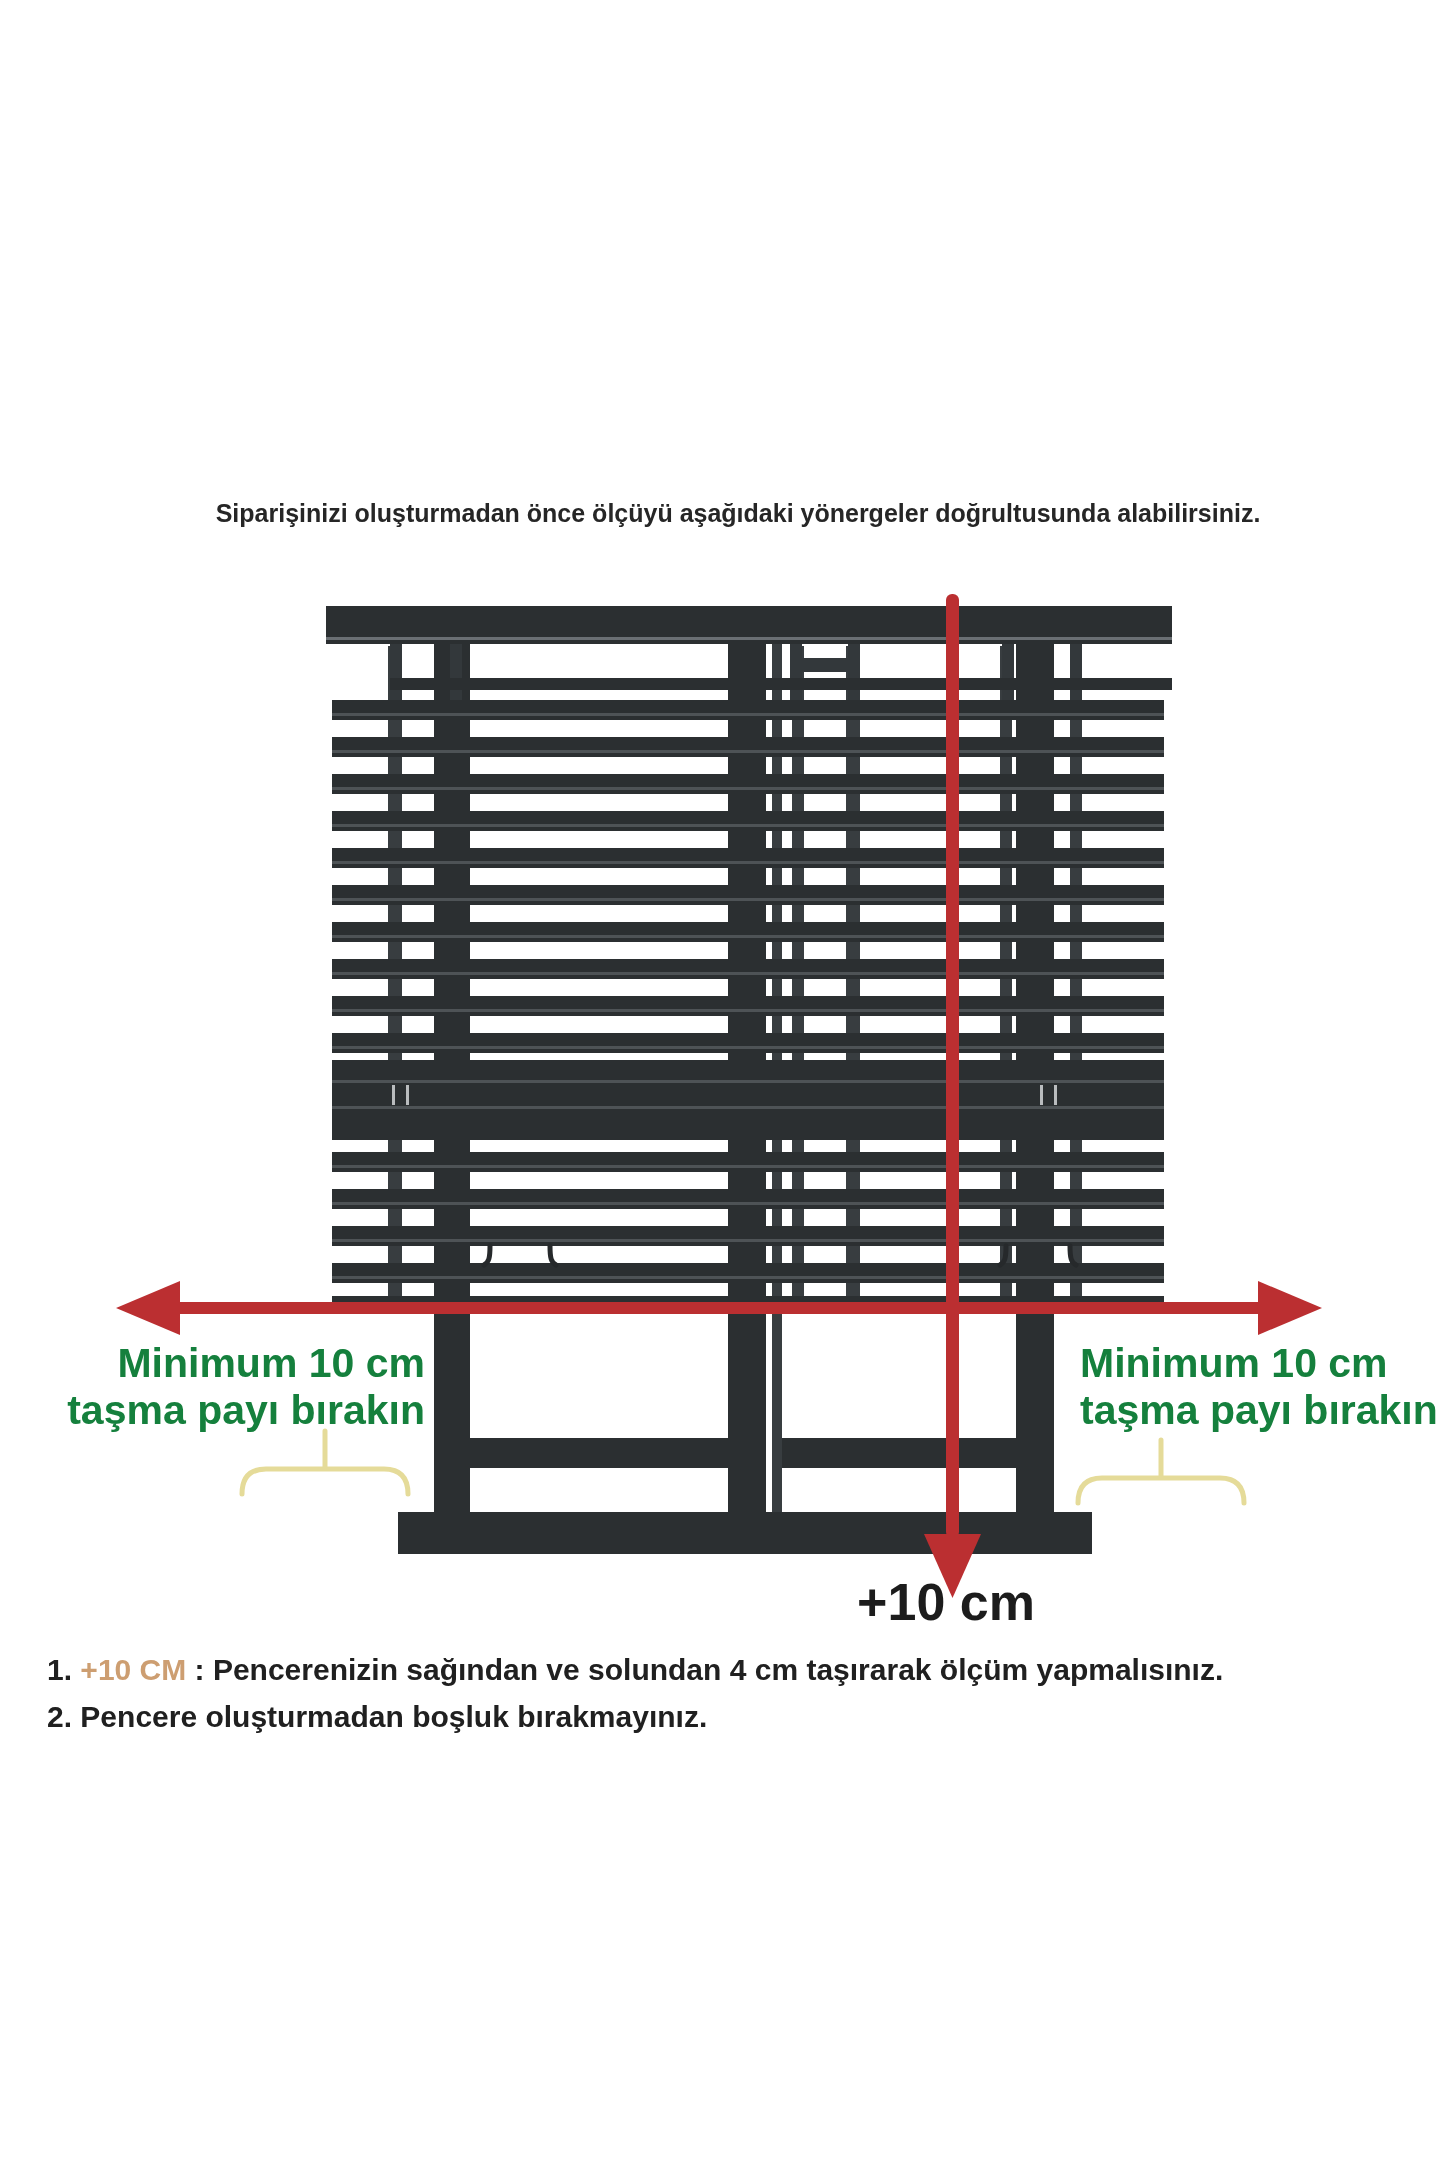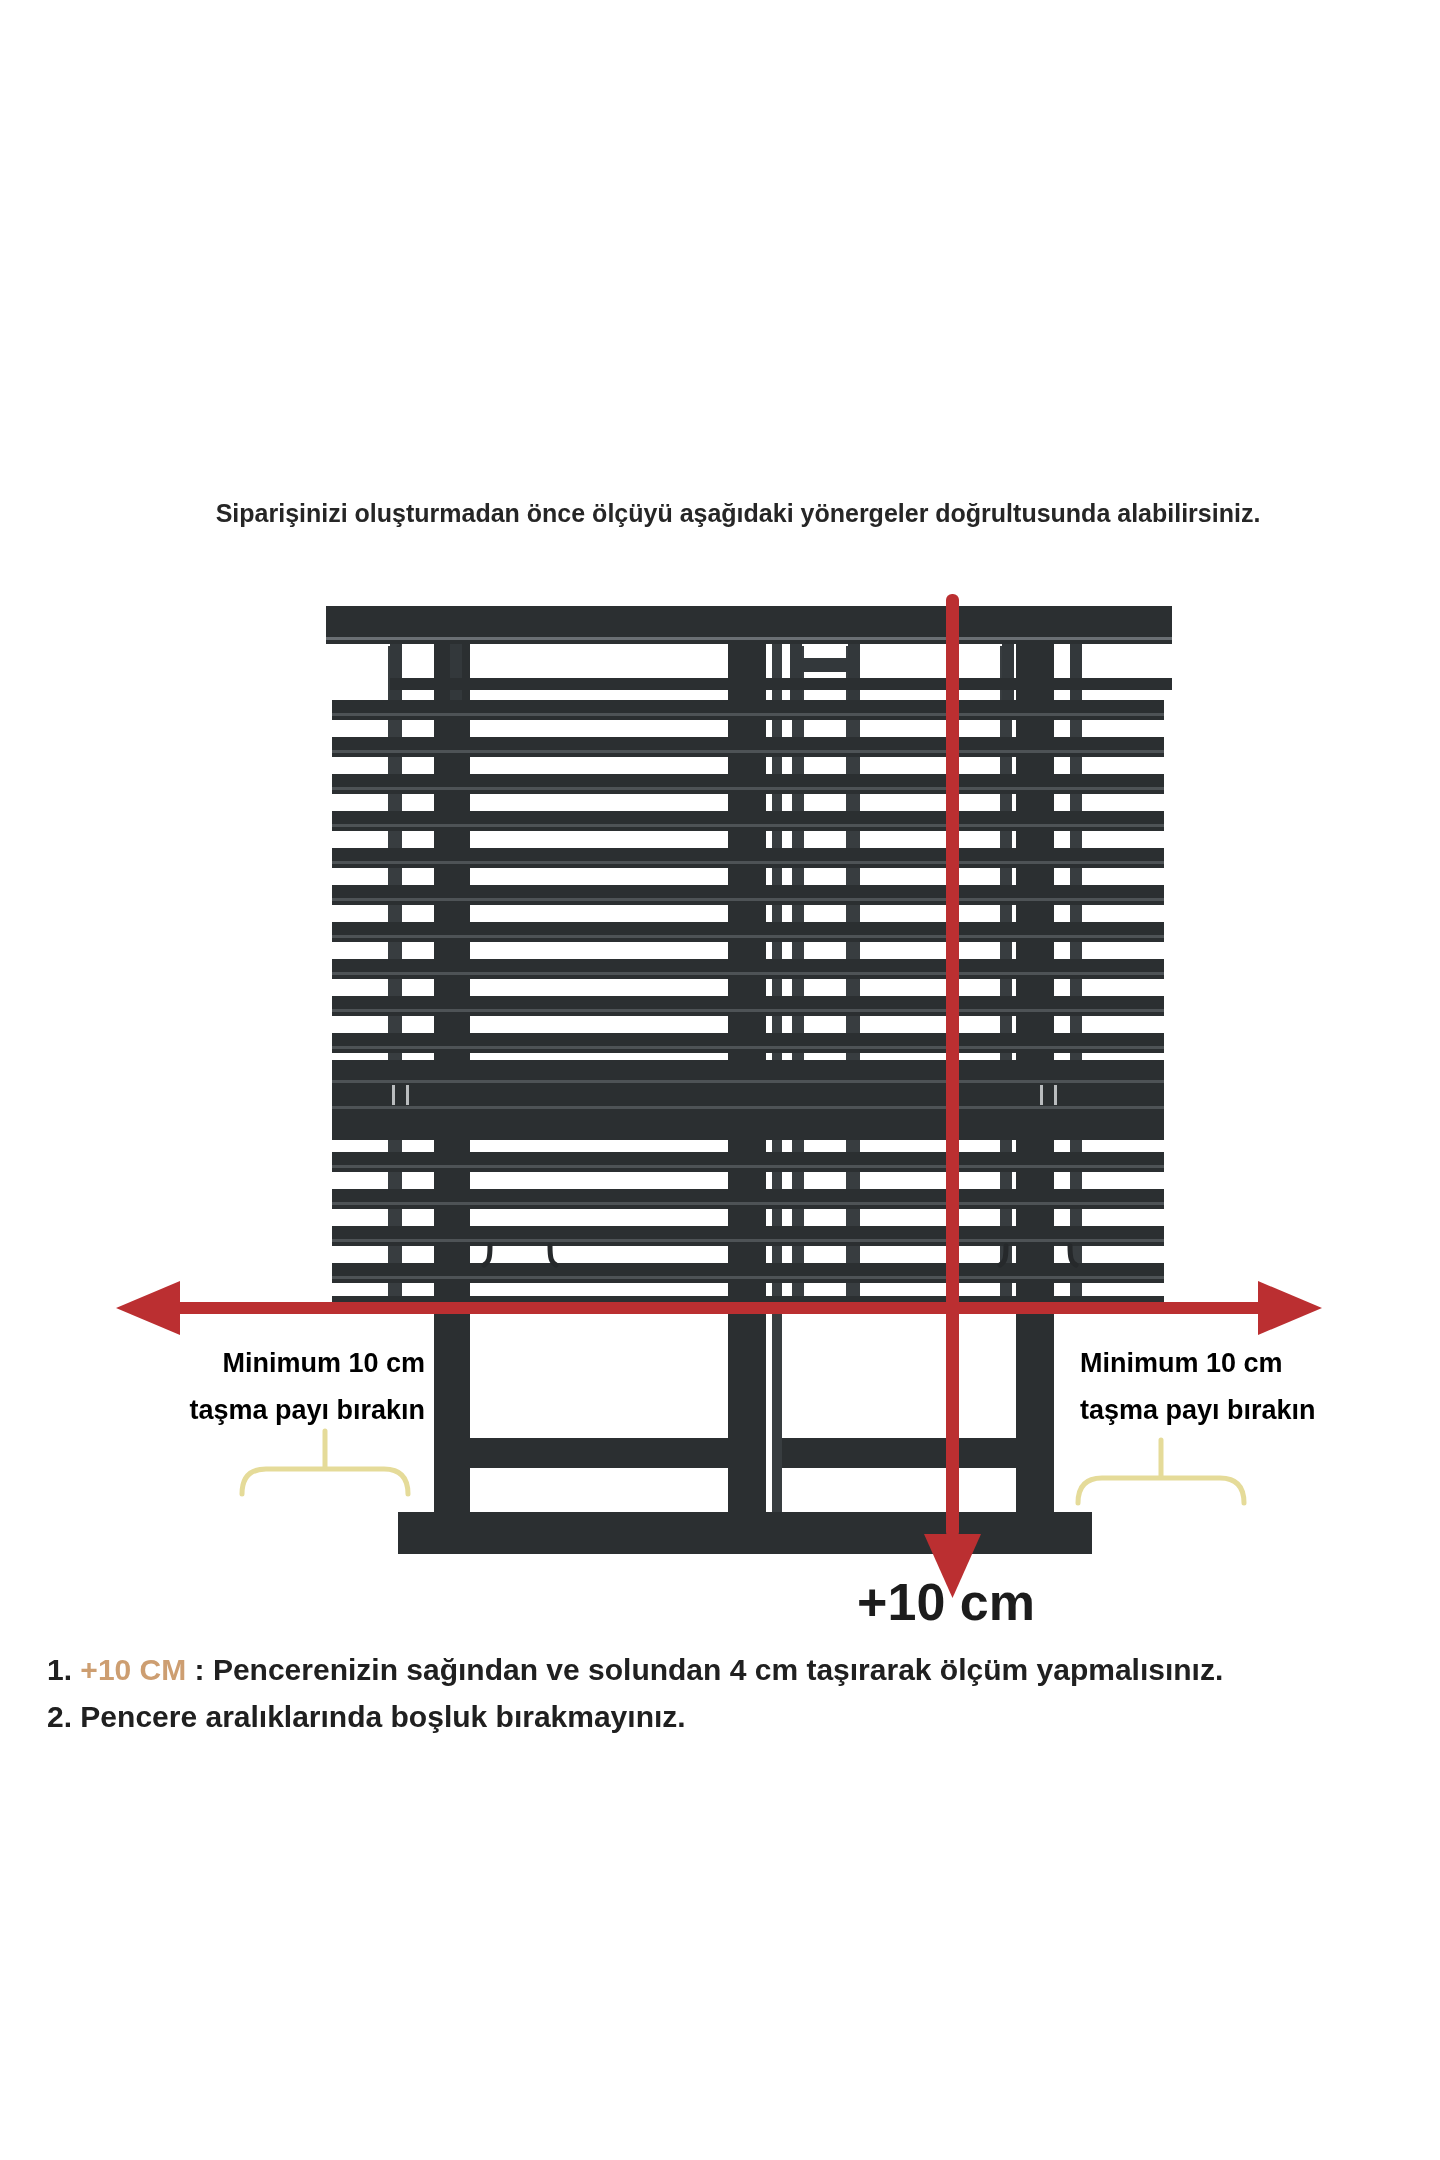--- a/index.html
+++ b/index.html
@@ -23,22 +23,22 @@
   .subtitle {
     position: absolute;
     left: 738px; top: 499px;
     transform: translateX(-50%);
     font-size: 25px; font-weight: 700;
     white-space: nowrap; color: #262626;
   }
   .diagram-svg { position: absolute; left: 0; top: 0; width: 1440px; height: 2160px; }
   .side-label {
     position: absolute; top: 1340px;
-    font-size: 27px; font-weight: 700; line-height: 47px;
-    color: #000000; white-space: nowrap;
+    font-size: 41px; font-weight: 700; line-height: 47px;
+    color: #15803d; white-space: nowrap;
   }
   .side-label.left  { left: 0; width: 425px; text-align: right; }
   .side-label.right { left: 1080px; text-align: left; }
   .plus10-label {
     position: absolute; left: 946px; top: 1572px;
     transform: translateX(-50%);
     font-size: 52px; font-weight: 700; color: #1c1c1c;
     white-space: nowrap;
   }
   .instructions {
@@ -156,16 +156,16 @@
 
   <div class="side-label right">
     <div>Minimum 10 cm</div>
     <div>taşma payı bırakın</div>
   </div>
 
   <div class="plus10-label">+10 cm</div>
 
   <div class="instructions">
     <div><span>1. </span><span class="hl-tan">+10 CM</span><span> : Pencerenizin sağından ve solundan 4 cm taşırarak ölçüm yapmalısınız.</span></div>
-    <div><span>2. </span><span>Pencere aralıklarında boşluk bırakmayınız.</span></div>
+    <div><span>2. </span><span>Pencere oluşturmadan boşluk bırakmayınız.</span></div>
   </div>
 
 </div>
 
 </body></html>

